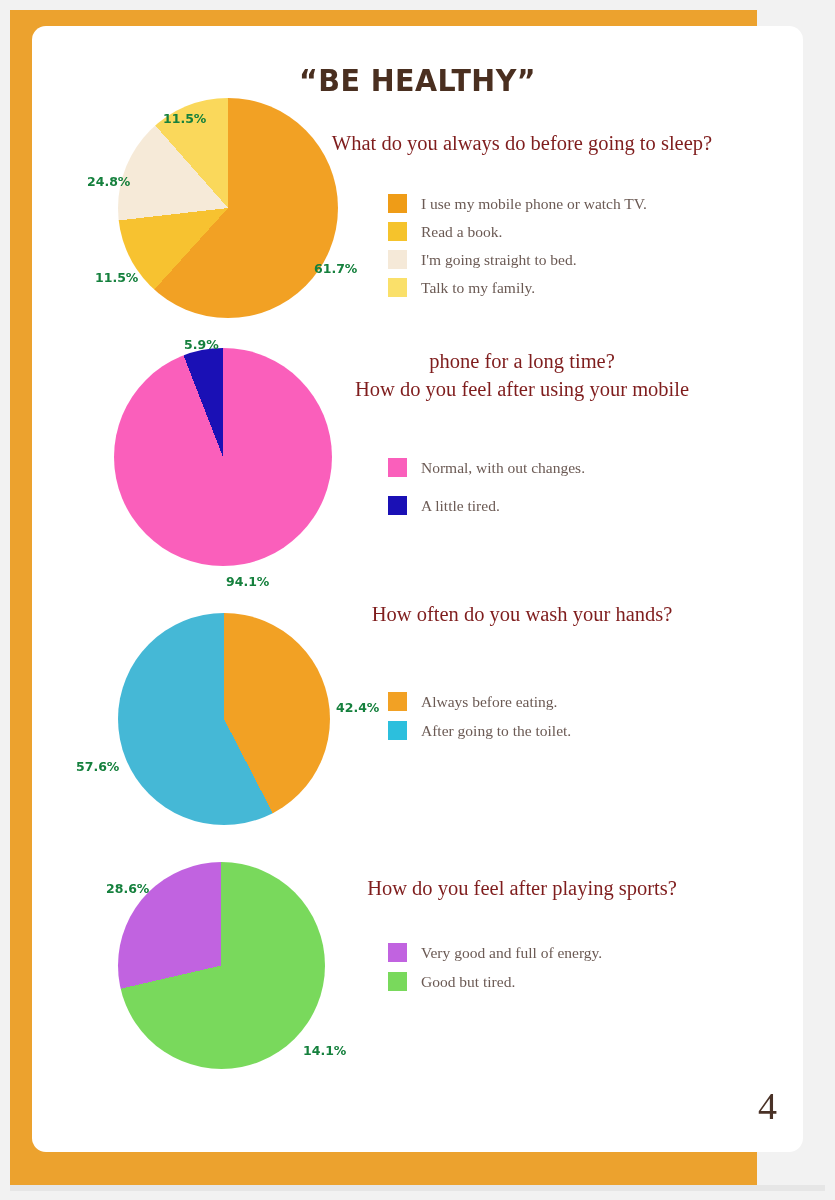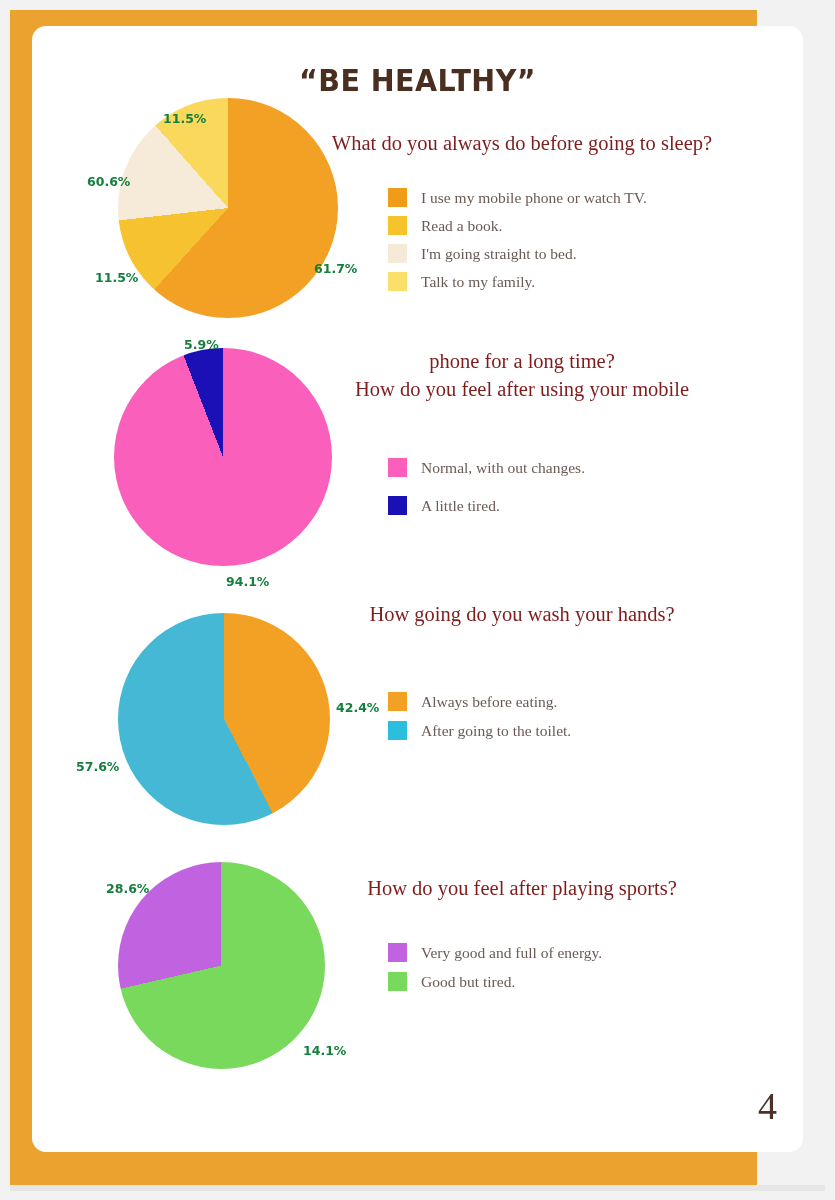--- a/index.html
+++ b/index.html
@@ -128,27 +128,27 @@
 
       <div class="pie-wrap" style="left:86px; top:72px; width:220px; height:220px;">
         <div class="pie" style="left:0; top:0; width:220px; height:220px;
                background: conic-gradient(from 0deg,
                  #f2a124 0deg 222.12deg,
                  #f7c230 222.12deg 263.52deg,
                  #f6ead8 263.52deg 318.6deg,
                  #fad85b 318.6deg 360deg);"></div>
       </div>
       <div class="pct" style="left:131px; top:85px;">11.5%</div>
-      <div class="pct" style="left:55px; top:148px;">60.6%</div>
+      <div class="pct" style="left:55px; top:148px;">24.8%</div>
       <div class="pct" style="left:63px; top:244px;">11.5%</div>
       <div class="pct" style="left:282px; top:235px;">61.7%</div>
 
       <div class="q-title" style="left:280px; top:104px; width:420px;">What do you always do before going to sleep?</div>
 
-      <div class="legend" style="left:356px; top:162px;text-align:right;">
+      <div class="legend" style="left:356px; top:168px;text-align:right;">
         <div class="legend-row">
           <span class="swatch" style="background:#ef9c17;"></span>
           <span class="legend-label">I use my mobile phone or watch TV.</span>
         </div>
         <div class="legend-row">
           <span class="swatch" style="background:#f5c32c;"></span>
           <span class="legend-label">Read a book.</span>
         </div>
         <div class="legend-row">
           <span class="swatch" style="background:#f5e9d8;"></span>
@@ -193,21 +193,21 @@
 
       <div class="pie-wrap" style="left:86px; top:587px; width:212px; height:212px;">
         <div class="pie" style="left:0; top:0; width:212px; height:212px;
                background: conic-gradient(from 0deg,
                  #f2a124 0deg 152.64deg,
                  #45b8d6 152.64deg 360deg);"></div>
       </div>
       <div class="pct" style="left:304px; top:674px;">42.4%</div>
       <div class="pct" style="left:44px; top:733px;">57.6%</div>
 
-      <div class="q-title" style="left:290px; top:575px; width:400px;">How going do you wash your hands?</div>
+      <div class="q-title" style="left:290px; top:575px; width:400px;">How often do you wash your hands?</div>
 
       <div class="legend" style="left:356px; top:666px;">
         <div class="legend-row" style="margin-bottom:10px;">
           <span class="swatch" style="background:#f2a124;"></span>
           <span class="legend-label">Always before eating.</span>
         </div>
         <div class="legend-row">
           <span class="swatch" style="background:#2cbfdd;"></span>
           <span class="legend-label">After going to the toilet.</span>
         </div>

